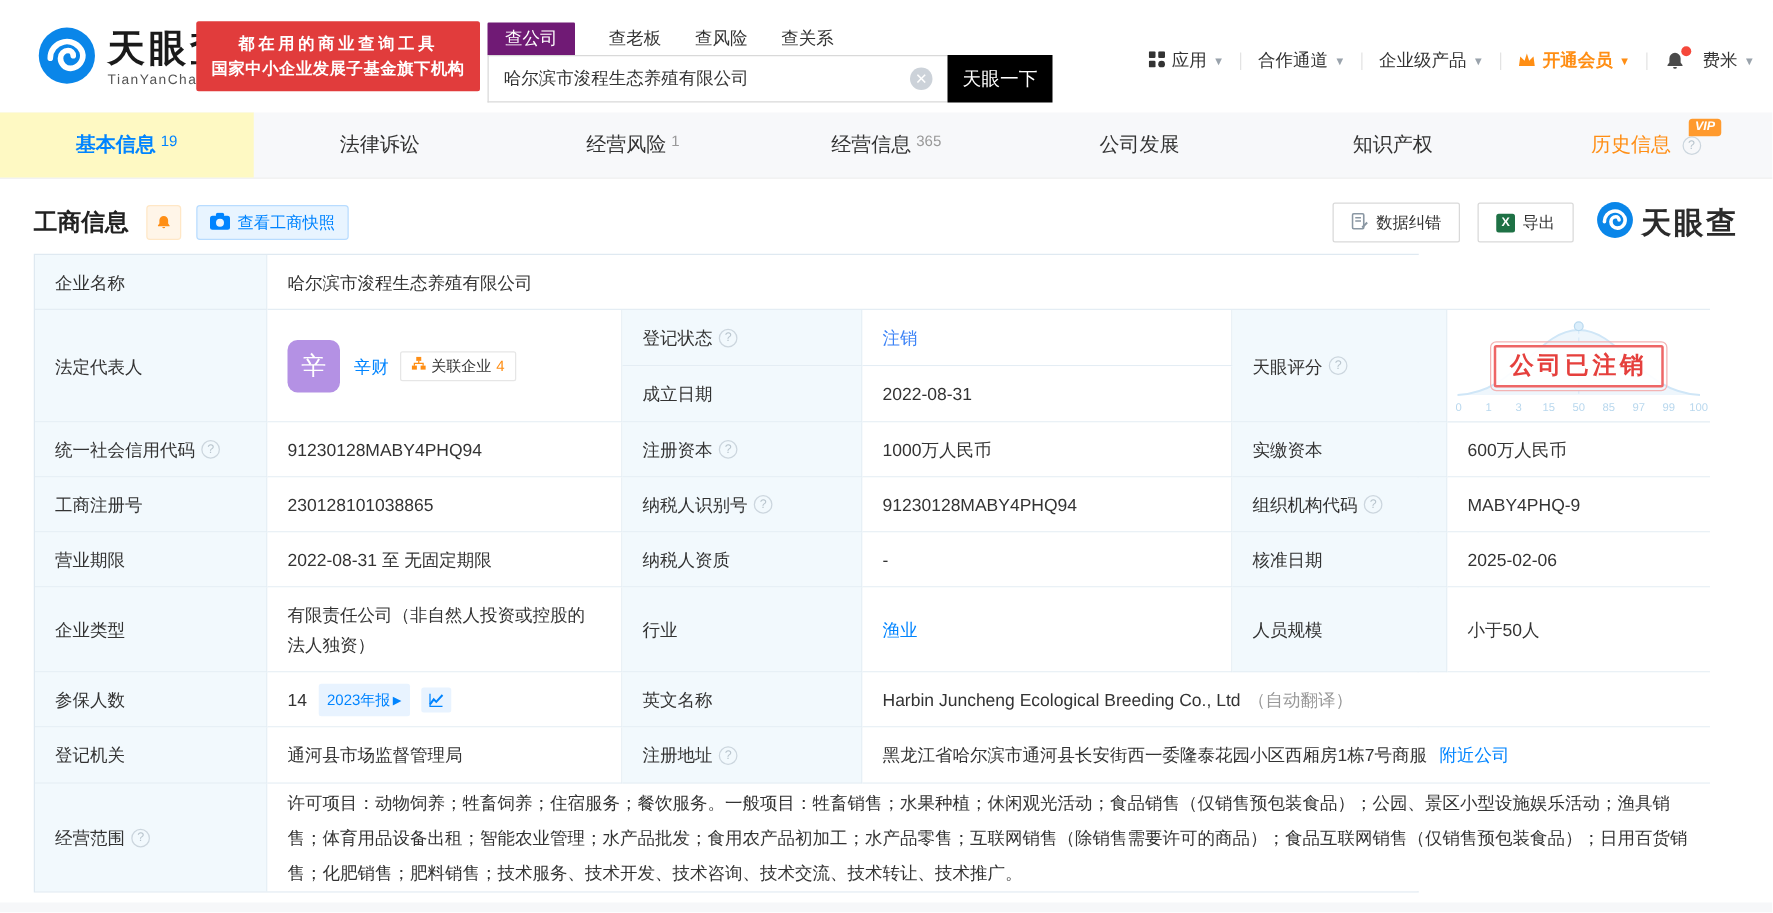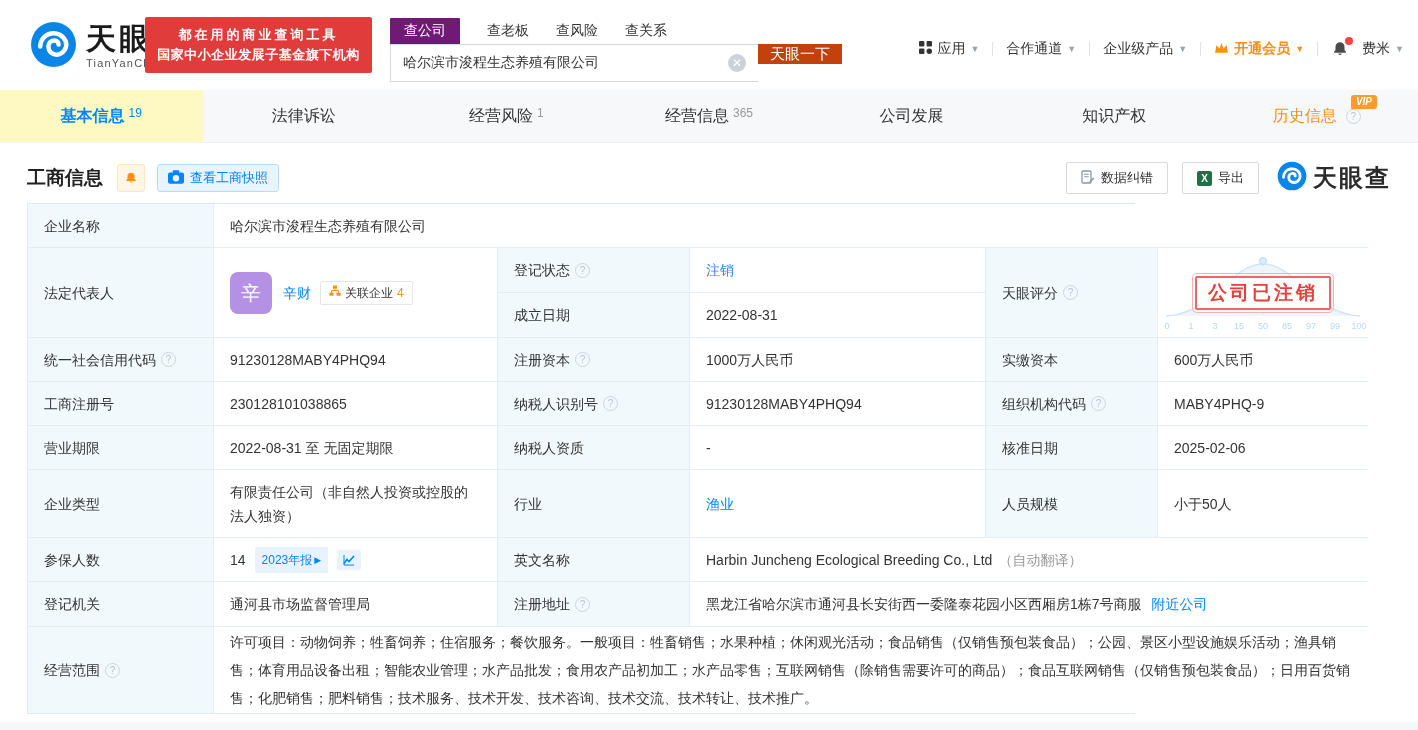--- a/index.html
+++ b/index.html
@@ -7,36 +7,36 @@
   html,body { width:1418px; height:730px; overflow:hidden; background:#fff;
     font-family:"Liberation Sans","DejaVu Sans",sans-serif; color:#333; }
   .app { position:relative; width:1418px; height:730px; background:#fff; }
   .topline { position:absolute; top:9px; left:0; right:0; height:1px; background:#ececec; }
 
   
   .topbar { position:absolute; top:0; left:0; right:0; height:90px; background:#fff; }
   .logo { position:absolute; left:30px; top:21px; display:flex; align-items:center; gap:9px; cursor:pointer; }
   .logo-cn { font-size:30px; font-weight:700; color:#1a1a1a; letter-spacing:3px; line-height:30px; }
   .logo-en { font-size:11px; color:#555; letter-spacing:1.2px; margin-top:3px; }
-  .slogan { position:absolute; left:145px; top:17px; width:227px; height:56px; background:#e13c3c; border-radius:2px;
+  .slogan { position:absolute; left:157px; top:17px; width:227px; height:56px; background:#e13c3c; border-radius:2px;
     color:#fff; display:flex; flex-direction:column; justify-content:center; align-items:center;
     font-size:13px; font-weight:700; line-height:20px; }
   .slogan .l1 { letter-spacing:3px; }
   .slogan .l2 { letter-spacing:.5px; }
 
   .search { position:absolute; left:390px; top:17px; width:452px; }
   .stabs { display:flex; align-items:flex-end; gap:27px; font-size:14px; height:27px; }
   .stab { color:#333; cursor:pointer; padding-bottom:4px; }
   .stab.on { background:#701a75; color:#fff; padding:4px 14px; border-radius:1px 1px 0 0; }
   .srow { position:relative; display:flex; height:38px; }
   .srow input { width:368px; height:38px; border:1px solid #d9d9d9; border-right:none; outline:none;
     padding:0 36px 0 12px; font-size:14px; color:#333; font-family:inherit; }
   .sclear { position:absolute; left:338px; top:10px; width:18px; height:18px; border-radius:50%;
     background:#ccd2d9; color:#fff; font-size:12px; line-height:18px; text-align:center; cursor:pointer; }
-  .sbtn { width:84px; height:20px; background:#c2410c; color:#fff; border:none; font-size:15px;
+  .sbtn { width:84px; height:38px; background:#000000; color:#fff; border:none; font-size:15px;
     cursor:pointer; font-family:inherit; }
 
   .topmenu { position:absolute; right:14px; top:40px; display:flex; align-items:center; gap:13px; font-size:14px; }
   .mitem { display:flex; align-items:center; gap:5px; cursor:pointer; color:#333; }
   .caret { font-size:9px; color:#9aa3ac; }
   .vdiv { width:1px; height:14px; background:#e3e3e3; }
   .vip-txt { color:#ff8e14; font-weight:700; }
   .vip-txt + .caret { color:#ff8e14; }
   .bellwrap { position:relative; cursor:pointer; display:flex; }
   .reddot { position:absolute; top:-3px; right:-4px; width:8px; height:8px; border-radius:50%; background:#f5483b; }

